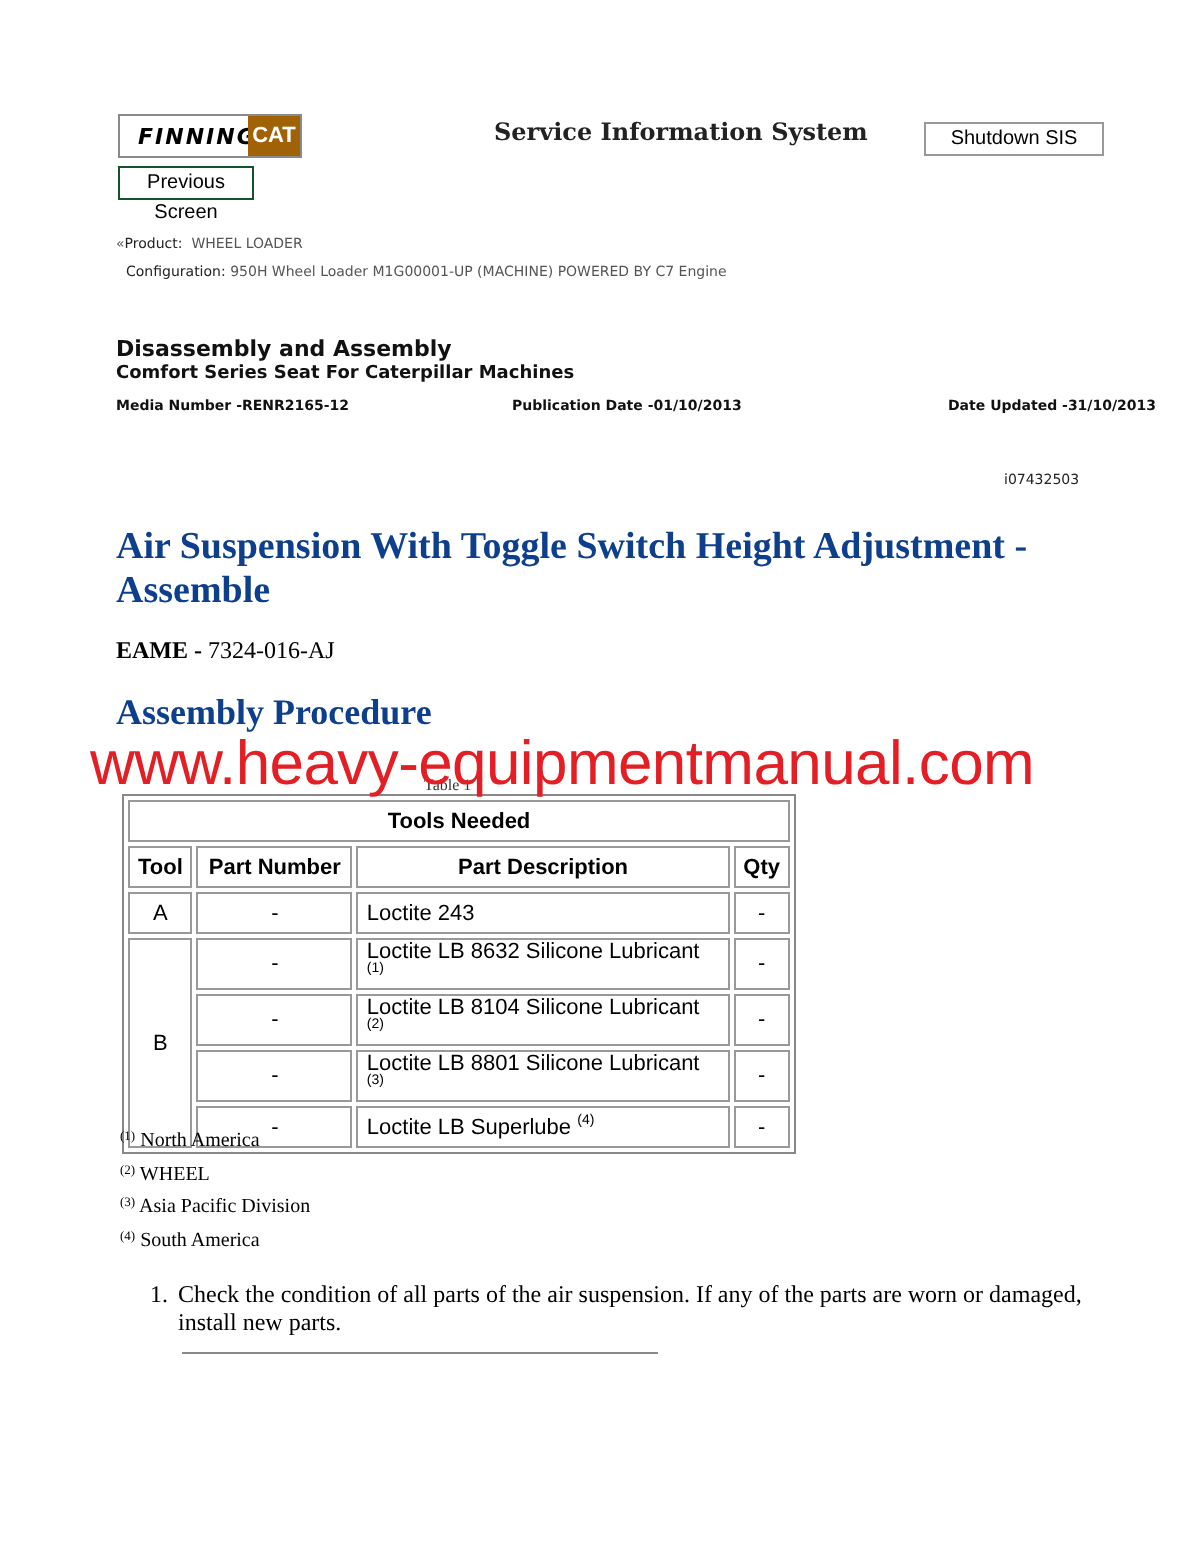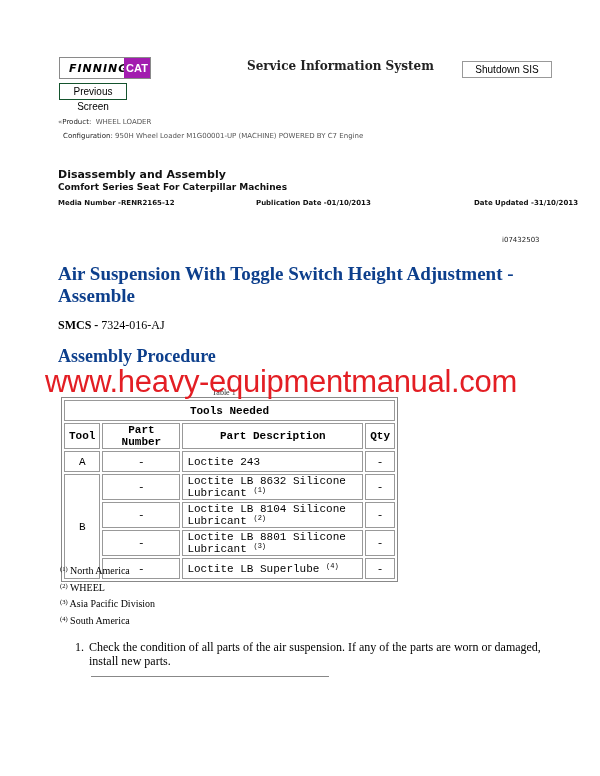--- a/index.html
+++ b/index.html
@@ -8,21 +8,21 @@
 
     .logo-box {
       position: absolute; left: 59px; top: 57px; width: 92px; height: 22px;
       border: 1px solid #8a8a8a; background: #fff; display: flex; align-items: center;
     }
     .logo-finning {
       font-family: "DejaVu Sans", sans-serif; font-weight: bold; font-style: italic;
       font-size: 11px; letter-spacing: 1px; padding-left: 9px; width: 64px;
     }
     .logo-cat {
-      background: #a21caf; color: #fff; font-family: "Liberation Sans", sans-serif;
+      background: #a16207; color: #fff; font-family: "Liberation Sans", sans-serif;
       font-weight: bold; font-size: 11px; width: 26px; height: 20px;
       display: flex; align-items: center; justify-content: center; margin-left: auto; text-align: right;
     }
     .prev-btn {
       position: absolute; left: 59px; top: 83px; width: 68px; height: 17px;
       border: 1px solid #14532d; background: #fff; font-family: "Liberation Sans", sans-serif;
       font-size: 10px; text-align: center; line-height: 15px; cursor: pointer;
     }
     .sis-title {
       position: absolute; left: 247px; top: 59px; font-family: "DejaVu Serif", serif;
@@ -60,21 +60,21 @@
     }
 
     .table-caption {
       position: absolute; left: 212px; top: 388px; font-family: "Liberation Serif", serif;
       font-size: 8px; color: #333;
     }
 
     table.tools {
       position: absolute; left: 61px; top: 397px; width: 337px;
       border: 1px solid #888; border-collapse: separate; border-spacing: 2px;
-      font-family: Liberation Mono, monospace; font-size: 11px;
+      font-family: Liberation Sans, sans-serif; font-size: 11px;
     }
     table.tools td, table.tools th { border: 1px solid #999; padding: 0 4px; height: 21px; }
     table.tools th { font-weight: bold; text-align: center; }
     table.tools td.c { text-align: center; }
     table.tools sup { font-size: 7px; vertical-align: top; position: relative; top: -1px; }
 
     .footnotes { position: absolute; left: 60px; top: 563px; font-family: "Liberation Serif", serif; font-size: 10px; line-height: 16.5px; }
     .footnotes sup { font-size: 6.5px; vertical-align: top; position: relative; top: -2px; }
 
     .step { position: absolute; left: 75px; top: 640px; width: 480px; font-family: "Liberation Serif", serif; font-size: 12px; line-height: 14px; }
@@ -112,21 +112,21 @@
   <div class="h2">Comfort Series Seat For Caterpillar Machines</div>
 </div>
 <div class="meta-row" style="left:58px;">Media Number -RENR2165-12</div>
 <div class="meta-row" style="left:227px;padding-left:29px;">Publication Date -01/10/2013</div>
 <div class="meta-row" style="left:426px;margin-left:48px;">Date Updated -31/10/2013</div>
 
 <div class="doc-id">i07432503</div>
 
 <div class="main-title">Air Suspension With Toggle Switch Height Adjustment - Assemble</div>
 <div class="smcs">
-  <b>SMCS -</b> <span>7324-016-AJ</span>
+  <b>EAME -</b> <span>7324-016-AJ</span>
 </div>
 
 <div class="section-title">Assembly Procedure</div>
 
 <div class="table-caption">Table 1</div>
 
 <table class="tools">
   <tbody>
       <tr>
     <th colspan="4">Tools Needed</th>

